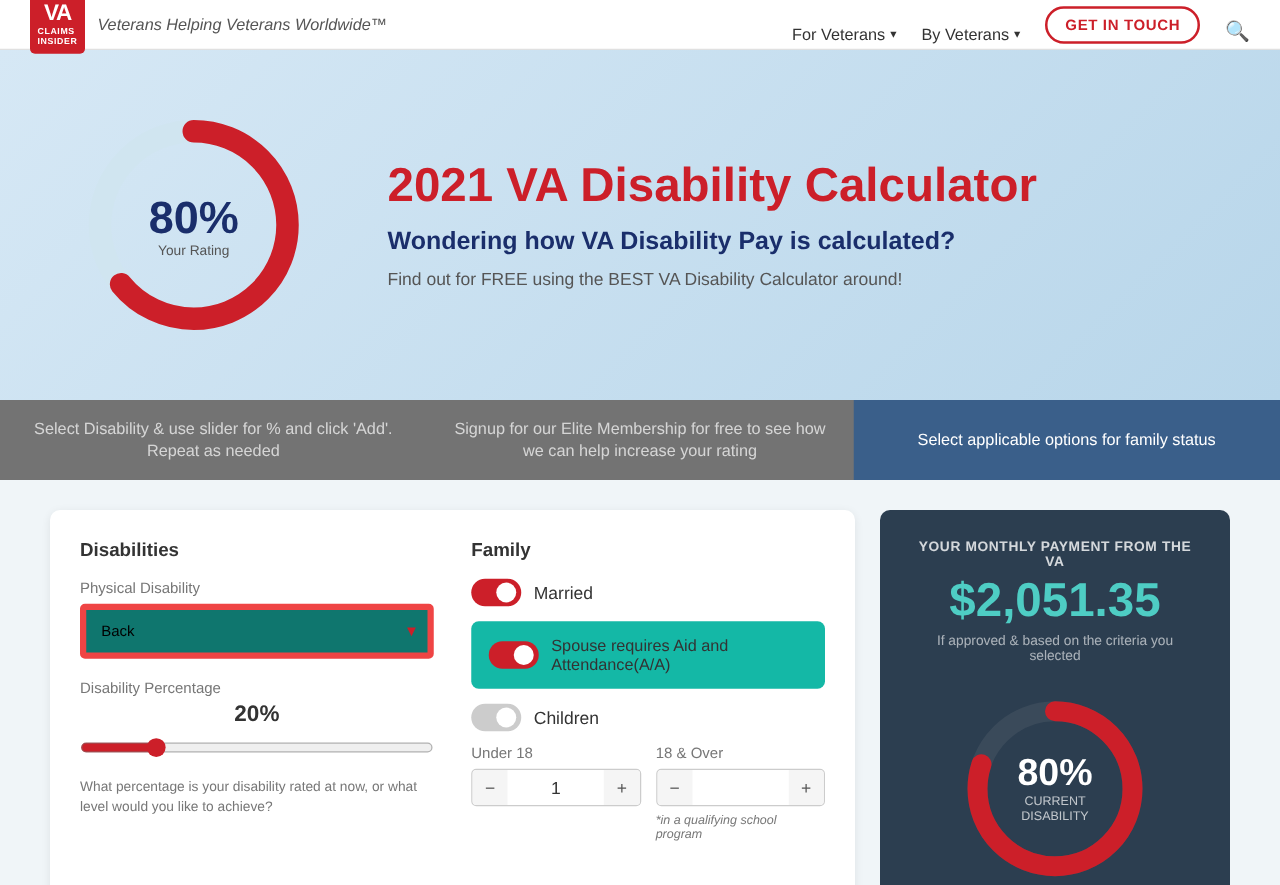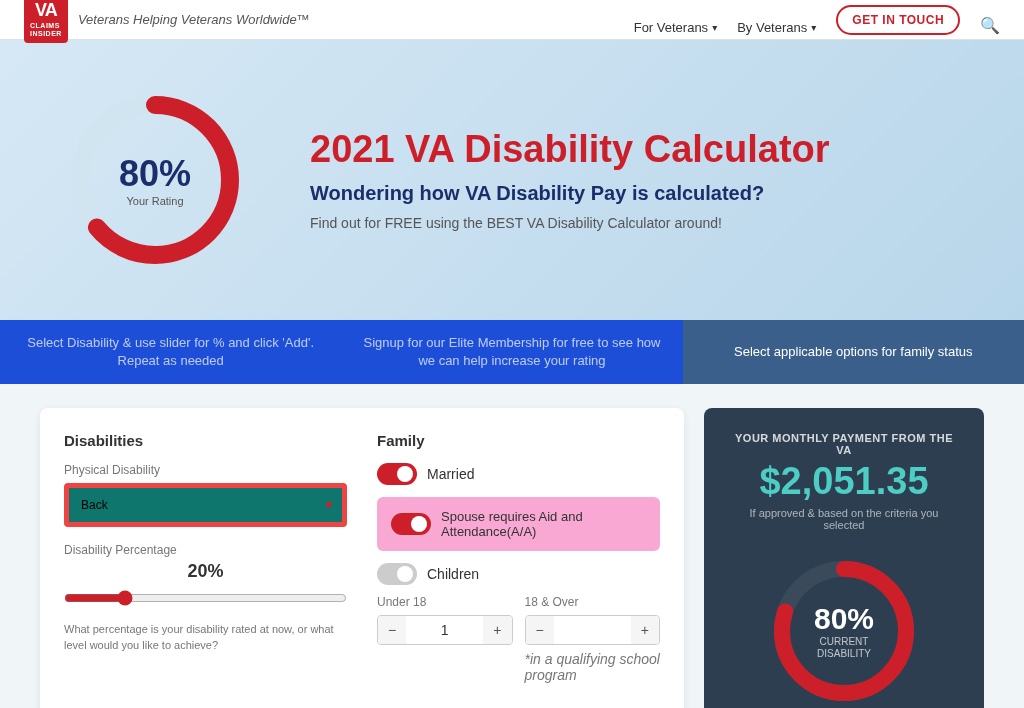--- a/index.html
+++ b/index.html
@@ -113,21 +113,21 @@
       color: #1a2e6b;
       margin-bottom: 10px;
     }
     .hero-desc {
       font-size: 14px;
       color: #555;
     }
 
     
     .steps-bar {
-      background: #1d4ed8;
+      background: #737373;
       display: flex;
       align-items: stretch;
     }
     .step {
       flex: 1;
       padding: 14px 20px;
       display: flex;
       align-items: center;
       justify-content: center;
       font-size: 13px;
@@ -264,21 +264,21 @@
       content: '';
       position: absolute;
       left: 20px;
       top: 3px;
       width: 16px;
       height: 16px;
       border-radius: 50%;
       background: #fff;
     }
     .family-option-box {
-      background: #f9a8d4;
+      background: #14b8a6;
       border-radius: 6px;
       padding: 12px 14px;
       margin-bottom: 12px;
       display: flex;
       align-items: center;
       gap: 10px;
     }
     .family-option-label {
       font-size: 13px;
       color: #333;
@@ -315,21 +315,21 @@
       cursor: pointer;
       color: #555;
     }
     .stepper-val {
       flex: 1;
       text-align: center;
       font-size: 14px;
       padding: 4px 0;
     }
     .school-note {
-      font-size: 14px;
+      font-size: 10px;
       color: #777;
       margin-top: 6px;
       font-style: italic;
     }
 
     
     .result-card {
       background: #2c3e50;
       border-radius: 8px;
       padding: 24px;

